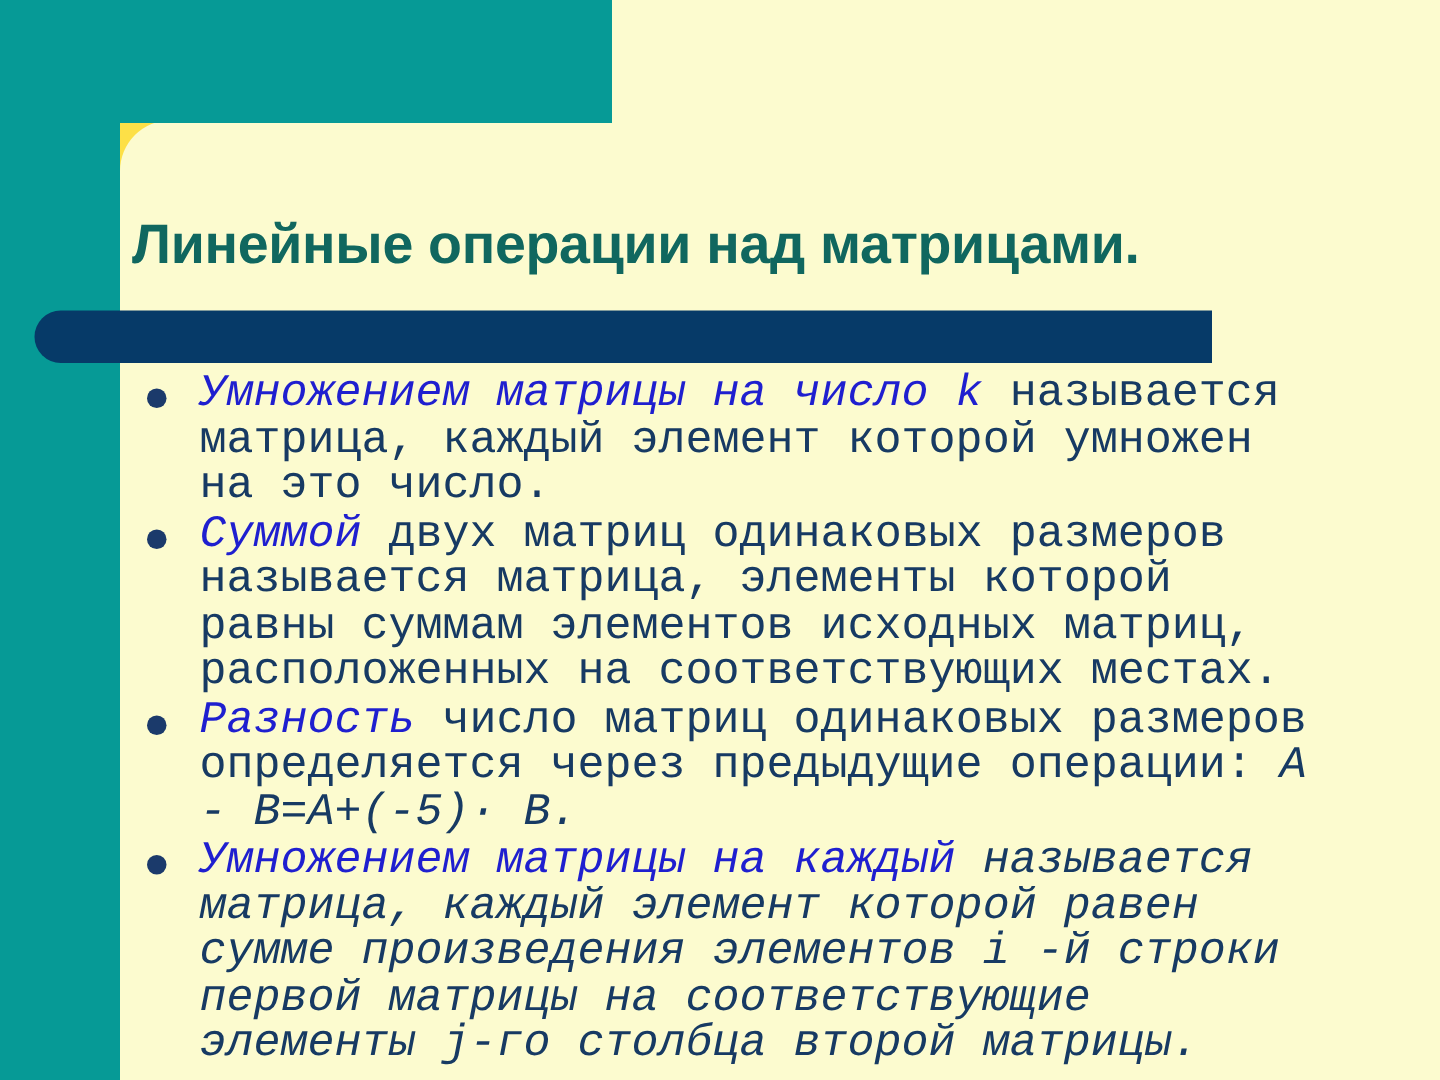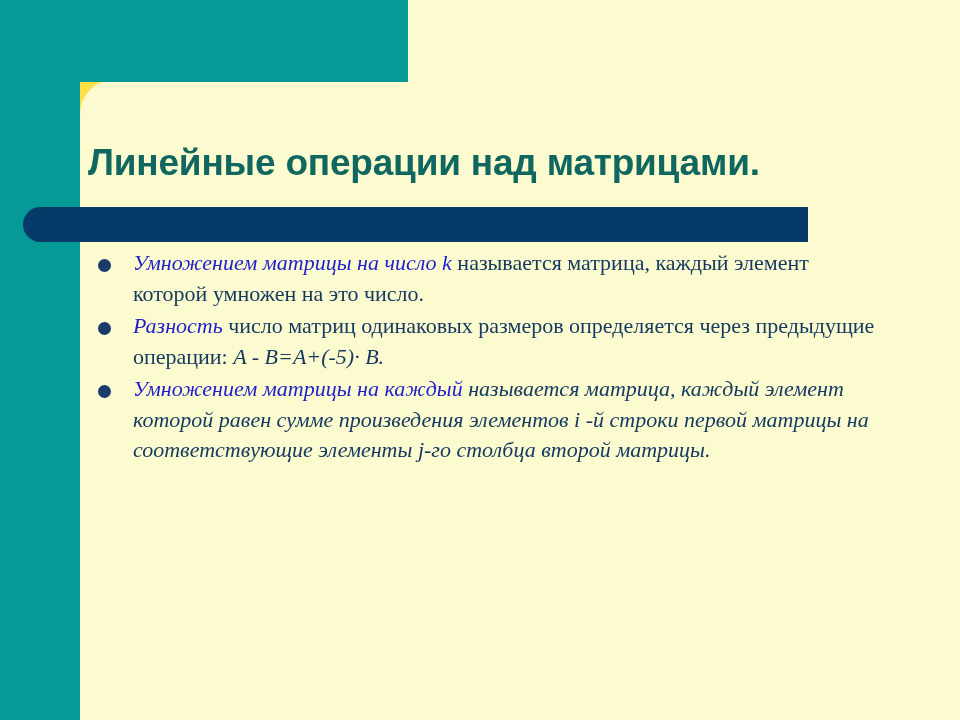--- a/index.html
+++ b/index.html
@@ -93,22 +93,22 @@
     width: 800px;
     margin: 0;
     padding: 0;
     list-style: none;
   }
   .bullet-item {
     position: relative;
     padding-left: 45px;
     margin: 0 0 2px 0;
     color: #173a63;
-    font-family: Liberation Serif, serif;
-    font-size: 22px;
+    font-family: Liberation Mono, monospace;
+    font-size: 30px;
     line-height: 30.5px;
   }
   .bullet-dot {
     position: absolute;
     left: 10px;
     top: 11px;
     width: 13px;
     height: 13px;
     border-radius: 50%;
     background: #1b3a6b;
@@ -138,20 +138,24 @@
 
   <div class="rule-bar"></div>
 
   <ul class="body-list">
 
     <li class="bullet-item">
       <span class="bullet-dot"></span>
       <span class="lead">Умножением матрицы  на число k</span><span> называется матрица, каждый элемент которой  умножен на это число.</span>
     </li>
 
+    <li class="bullet-item">
+      <span class="bullet-dot"></span>
+      <span class="lead">Суммой</span><span> двух матриц одинаковых размеров называется матрица, элементы которой равны суммам элементов исходных матриц, расположенных на соответствующих местах.</span>
+    </li>
 
     <li class="bullet-item">
       <span class="bullet-dot"></span>
       <span class="lead">Разность</span><span> число матриц одинаковых размеров определяется через предыдущие операции: </span><span class="formula">A - B=A+(-5)·  B.</span>
     </li>
 
     <li class="bullet-item all-italic">
       <span class="bullet-dot"></span>
       <span class="lead">Умножением матрицы на каждый</span><span>  называется матрица, каждый элемент которой равен сумме произведения элементов i -й строки первой матрицы на соответствующие элементы j-го столбца второй матрицы.</span>
     </li>

